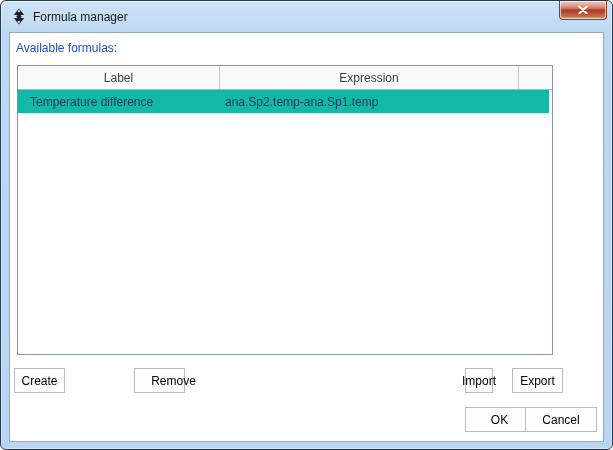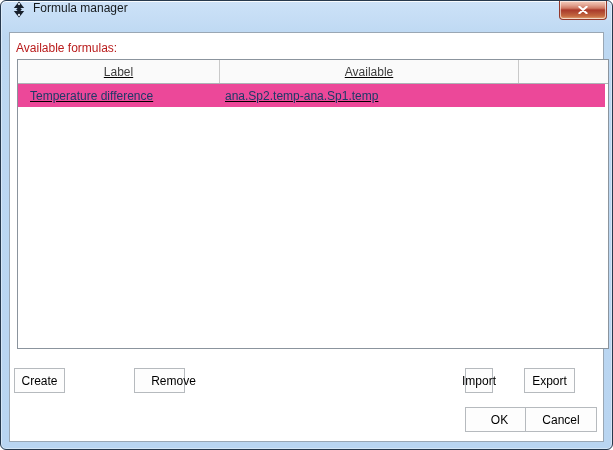--- a/index.html
+++ b/index.html
@@ -12,21 +12,21 @@
     font-size:12px;
     background:linear-gradient(to bottom, #cde2f8 0%, #bdd8f2 8%, #b9d5f1 100%);
     border:1px solid #27394d;
     border-radius:6px;
     box-shadow: inset 0 1px 0 rgba(255,255,255,0.75), inset 0 0 0 1px rgba(255,255,255,0.40);
   }
 
   
   .titlebar {
     position:absolute; top:0; left:0; right:0; height:31px;
-    display:flex; align-items:flex-start;
+    display:flex; align-items:center;
     padding-left:11px;
   }
   .app-icon { width:14px; height:17px; margin-right:7px; flex:0 0 auto; }
   .title-text { color:#15191c; }
 
   .close-btn {
     position:absolute; top:0; right:5px;
     width:48px; height:19px;
     border:1px solid #93382b; border-top:none;
     border-radius:0 0 4px 4px;
@@ -38,67 +38,66 @@
     cursor:default;
   }
 
   
   .client {
     position:absolute; left:8px; top:31px; right:8px; bottom:7px;
     background:#ffffff;
     border:1px solid #9aa7b4;
   }
 
-  .heading { position:absolute; left:6px; top:8px; color:#b91c1c;text-align:center; }
+  .heading { position:absolute; left:6px; top:8px; color:#1d4ed8;text-align:center; }
 
   
   .table {
-    position:absolute; left:7px; top:26px; width:592px; height:290px;
+    position:absolute; left:7px; top:32px; width:536px; height:290px;
     border:1px solid #8b949d;
     background:#ffffff;
     overflow:hidden;
-    text-decoration:underline;
   }
   .thead {
     display:flex; height:24px;
     background:#fafafa;
     border-bottom:1px solid #adb2b6;
     color:#3d3d3d;
   }
   .th {
     display:flex; align-items:center; justify-content:center;
     border-right:1px solid #c9c9c9; height:100%;
   }
   .th.c1 { width:202px; }
   .th.c2 { width:299px; }
   .th.c3 { flex:1; border-right:none; }
 
   .trow {
     display:flex; height:23px; margin-right:3px;
     align-items:center;
   }
-  .trow.selected { background:#ec4899; color:#1e3a68; }
+  .trow.selected { background:#14b8a6; color:#1e3a68; }
   .td.c1 { width:202px; padding-left:12px; }
   .td.c2 { width:299px; padding-left:5px; }
 
   
   .btn {
     position:absolute;
     height:25px;
     border:1px solid #b6babe;
     background:#fdfdfd;
     color:#000;
     display:flex; align-items:center; justify-content:center;
     cursor:default;
   }
   .btn-create { left:4px;   top:335px; width:51px; }
   .btn-edit   { left:67px;  top:335px; width:49px; }
   .btn-remove { left:124px; top:335px; width:51px;padding-left:28px; }
   .btn-import { left:455px; top:335px; width:28px; }
-  .btn-export { left:514px; top:335px; width:51px; }
+  .btn-export { left:502px; top:335px; width:51px; }
   .btn-ok     { left:455px; top:374px; width:69px; }
   .btn-cancel { left:515px; top:374px; width:72px; }
 </style>
 </head>
 <body>
 
 <div class="window">
 
   <div class="titlebar">
     <svg class="app-icon" viewBox="0 0 14 17" xmlns="http://www.w3.org/2000/svg">
@@ -117,21 +116,21 @@
     </div>
   </div>
 
   <div class="client">
 
     <div class="heading">Available formulas:</div>
 
     <div class="table">
       <div class="thead">
         <div class="th c1">Label</div>
-        <div class="th c2">Available</div>
+        <div class="th c2">Expression</div>
         <div class="th c3"></div>
       </div>
       <div class="trow selected">
         <div class="td c1">Temperature difference</div>
         <div class="td c2">ana.Sp2.temp-ana.Sp1.temp</div>
       </div>
     </div>
 
     <div class="btn btn-create">Create</div>
     <div class="btn btn-remove">Remove</div>

